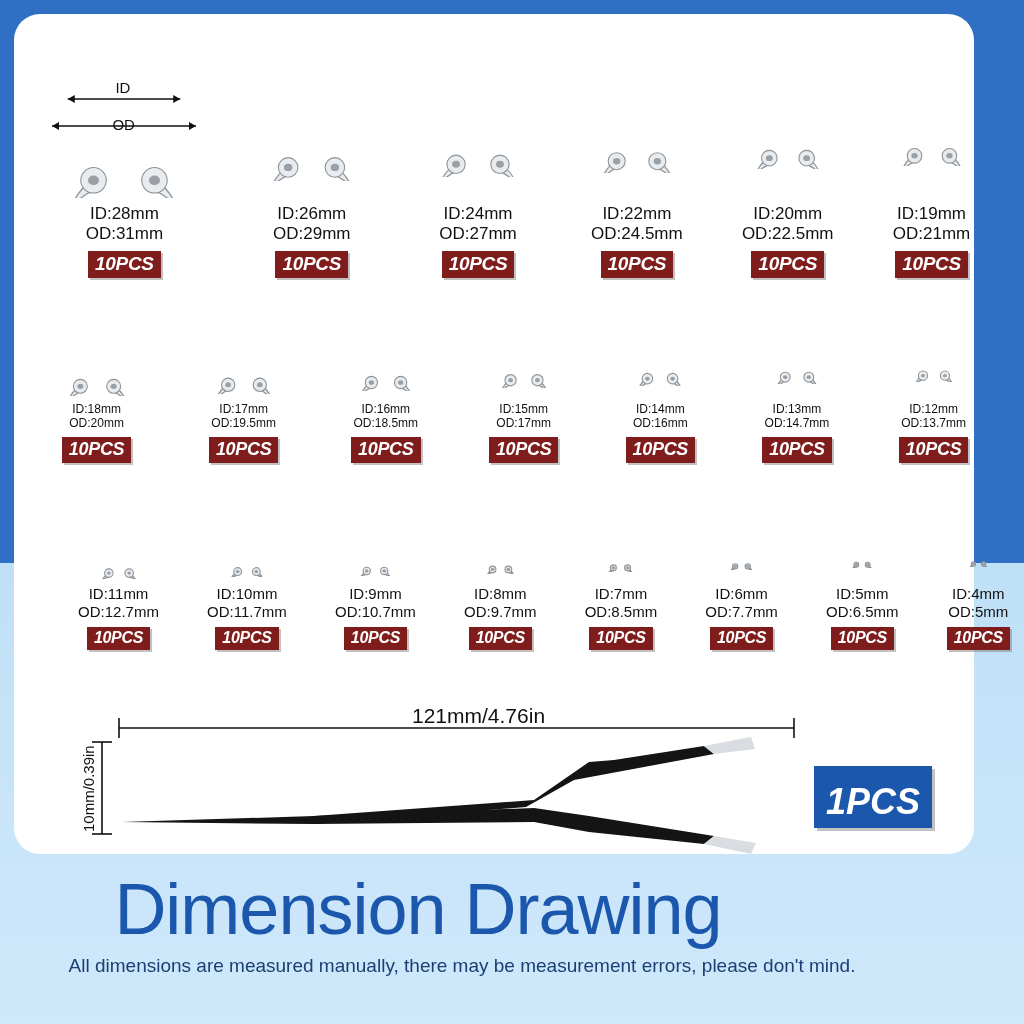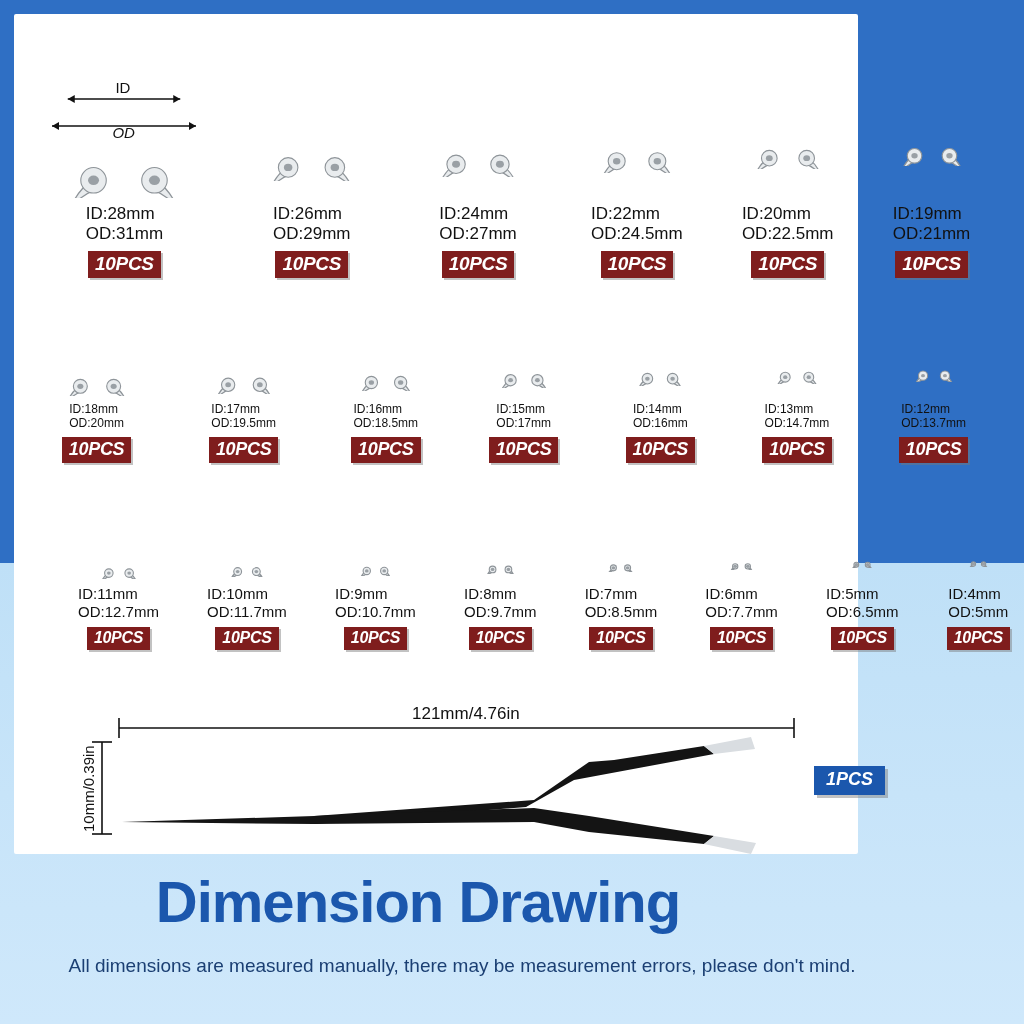--- a/index.html
+++ b/index.html
@@ -15,24 +15,24 @@
   
   #page {
     position: absolute;
     inset: 0;
     background: linear-gradient(to bottom, #2f6fc4 0%, #2f6fc4 55%, #bfe0f7 55%, #cfe8fb 100%);
   }
   #card {
     position: absolute;
     left: 14px;
     top: 14px;
-    width: 844px;
+    width: 960px;
     height: 840px;
     background: #ffffff;
-    border-radius: 2px;
+    border-radius: 26px;
   }
 
   .rowgrid {
     display: flex;
     justify-content: space-around;
     align-items: flex-start;
     padding: 0 8px;
   }
 
   .cell {
@@ -41,21 +41,21 @@
     align-items: center;
   }
 
   .ringwrap {
     display: flex;
     align-items: center;
     justify-content: center;
   }
 
   .dims {
-    text-align: left;
+    text-align: center;
     color: #111;
     line-height: 1.18;
     margin-top: 6px;
     white-space: nowrap;
   }
 
   .badge {
     margin-top: 7px;
     background: #7f1d1d;
     color: #fff;
@@ -86,52 +86,52 @@
   
   #tweezer-block {
     position: absolute;
     left: 0;
     top: 690px;
     width: 996px;
     height: 150px;
   }
   .len-label {
     position: absolute;
-    font-size: 17px;
+    font-size: 21px;
     color: #111;
   }
   .vert-label {
     position: absolute;
     font-size: 15px;
     color: #111;
     transform: rotate(-90deg);
     transform-origin: left top;
     white-space: nowrap;
   }
   #tweezer-badge {
     position: absolute;
     left: 800px;
     top: 62px;
     background: #1b57ad;
     color: #fff;
     font-weight: bold;
     font-style: italic;
-    font-size: 18px;
-    padding: 3px 12px 5px 12px;
+    font-size: 36px;
+    padding: 15px 12px 5px 12px;
     box-shadow: 3px 3px 0 rgba(120,120,120,0.45);
   }
 
   #title {
     position: absolute;
     left: 0;
     top: 868px;
     width: 836px;
     text-align: center;
-    font-size: 58px;
-    font-weight: bold;
+    font-size: 72px;
+    font-weight: normal;
     color: #1b57ad;
     letter-spacing: -1px;
   }
   #subtitle {
     position: absolute;
     left: 0;
     top: 955px;
     width: 924px;
     text-align: center;
     font-size: 19px;
@@ -159,21 +159,21 @@
 
     <line x1="18.75" y1="51" x2="131.25" y2="51" stroke="#111" stroke-width="1.5"></line>
     <polygon points="18.75,51 25.75,47 25.75,55" fill="#111"></polygon>
     <polygon points="131.25,51 124.25,47 124.25,55" fill="#111"></polygon>
     <line x1="3" y1="78" x2="147" y2="78" stroke="#111" stroke-width="1.5"></line>
     <polygon points="3,78 10,74 10,82" fill="#111"></polygon>
     <polygon points="147,78 140,74 140,82" fill="#111"></polygon>
 
   </svg>
             <div class="annot-text" style="left: 66px; top: 31px;">ID</div>
-            <div class="annot-text" style="left: 63px; top: 76px; font-style: italic;">OD</div>
+            <div class="annot-text" style="left: 63px; top: 68px;">OD</div>
           </div>
           <div class="dims">
             <div>ID:28mm</div>
             <div>OD:31mm</div>
           </div>
           <div class="badge">10PCS</div>
         </div>
         <div class="cell">
           <div class="ringwrap" style="height: 150px; position: relative;">
             <svg width="115" height="115" viewBox="0 0 115 115">

